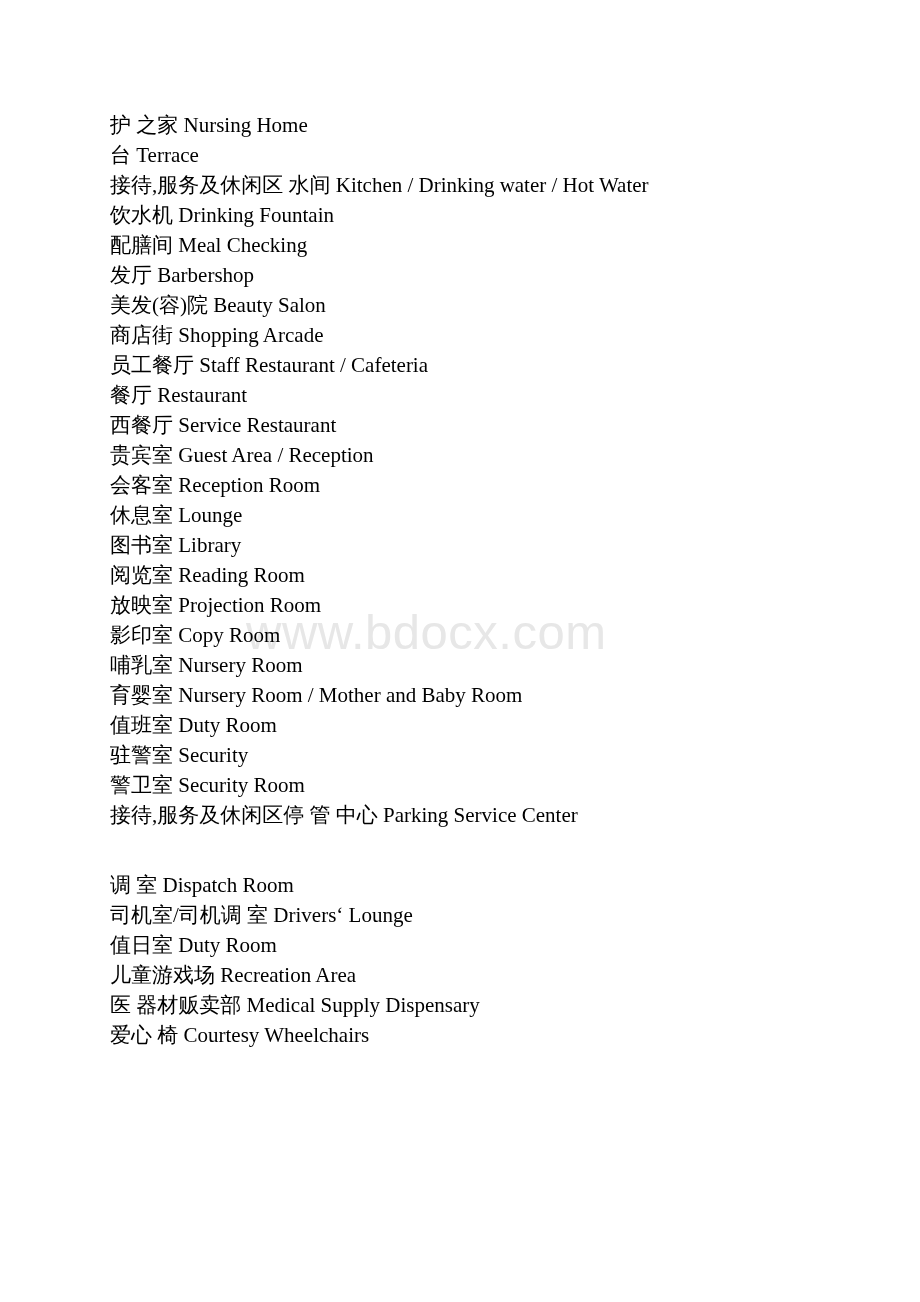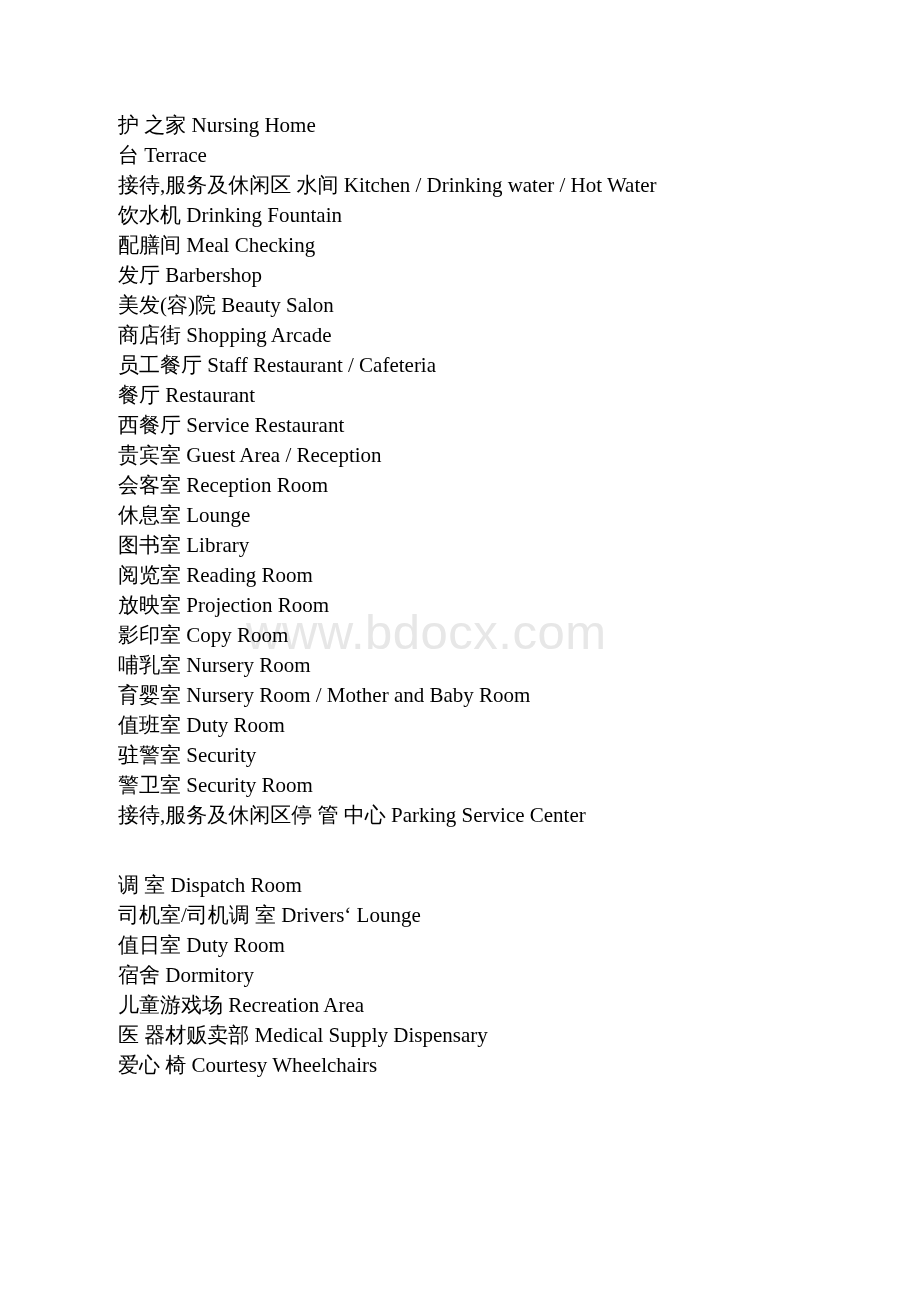--- a/index.html
+++ b/index.html
@@ -41,21 +41,20 @@
     pointer-events: none;
   }
 
   
   #content {
     position: absolute;
     left: 110px;
     top: 110px;
     width: 760px;
     z-index: 2;
-    margin-left: 8px;
   }
 
   .para {
     margin: 0;
     padding: 0;
   }
 
   .line {
     font-size: 21px;
     line-height: 30px;
@@ -103,20 +102,19 @@
       <div class="line">警卫室 Security Room</div>
       <div class="line">接待,服务及休闲区停 管 中心 Parking Service Center</div>
     </div>
 
     <div class="spacer"></div>
 
     <div class="para">
       <div class="line">调 室 Dispatch Room</div>
       <div class="line">司机室/司机调 室 Drivers‘ Lounge</div>
       <div class="line">值日室 Duty Room</div>
-      <div class="line">宿舍 Dormitory</div>
       <div class="line">儿童游戏场 Recreation Area</div>
       <div class="line">医 器材贩卖部 Medical Supply Dispensary</div>
       <div class="line">爱心 椅 Courtesy Wheelchairs</div>
     </div>
 
   </div>
 </div>
 
 </body></html>

